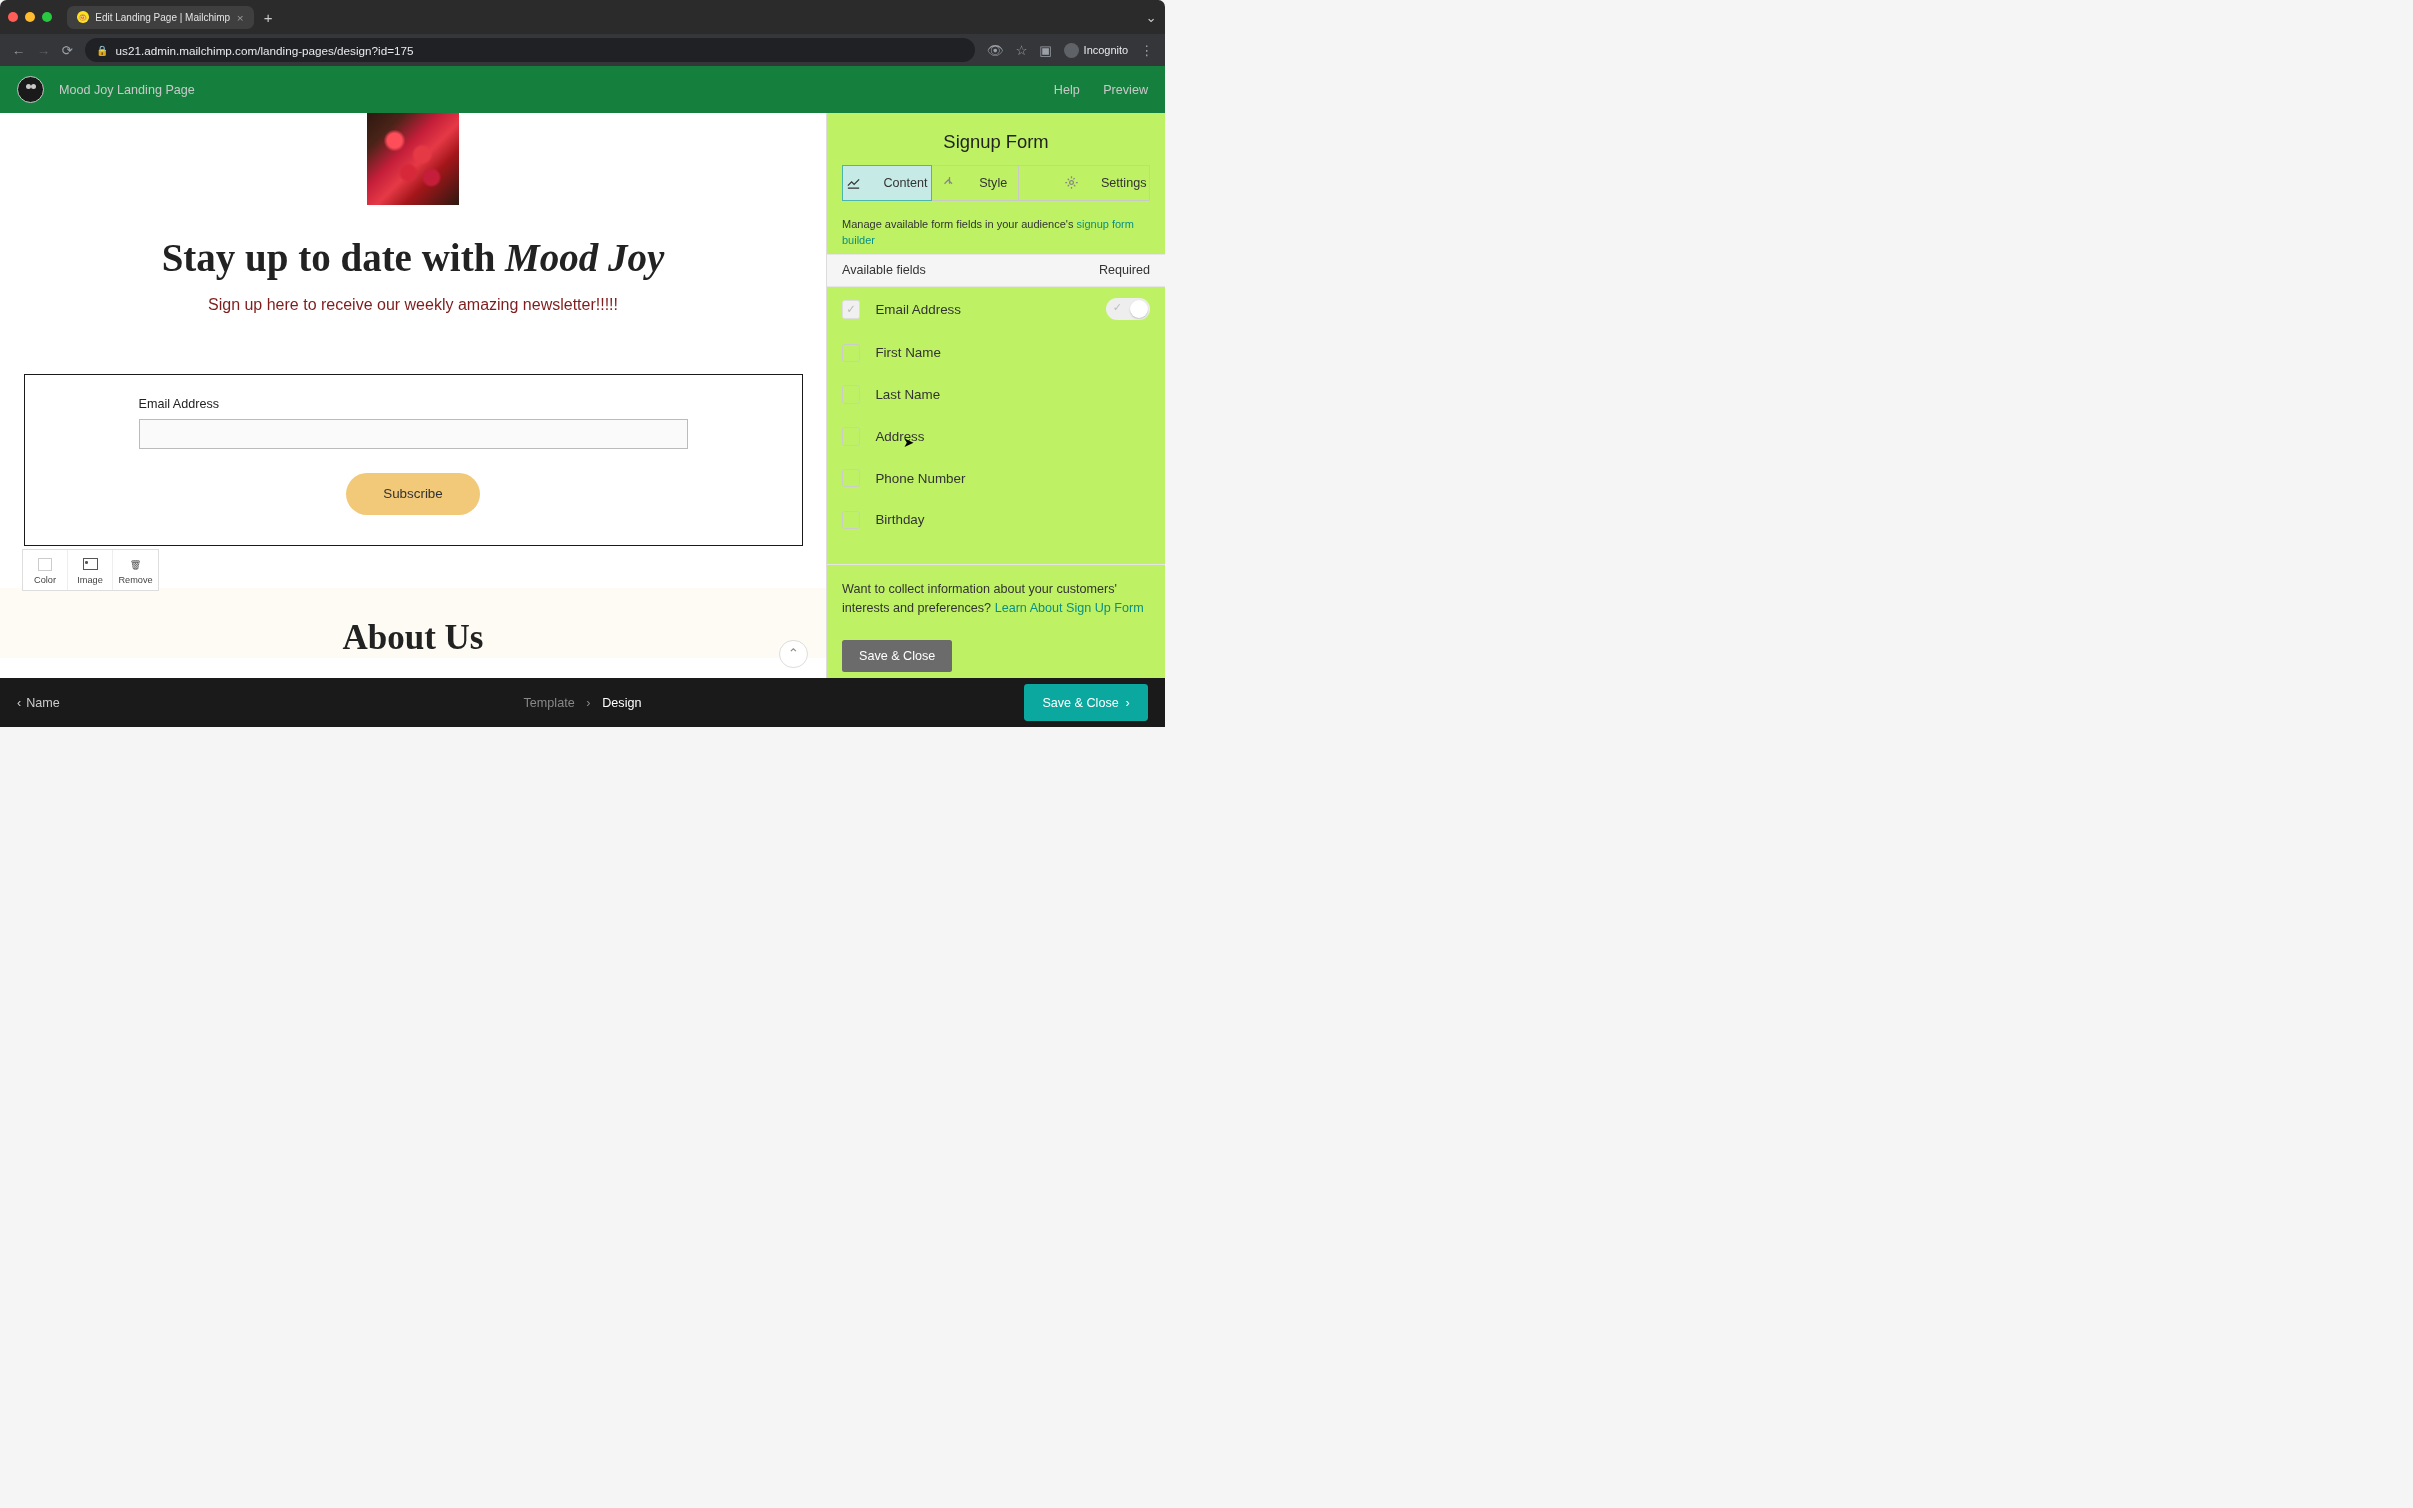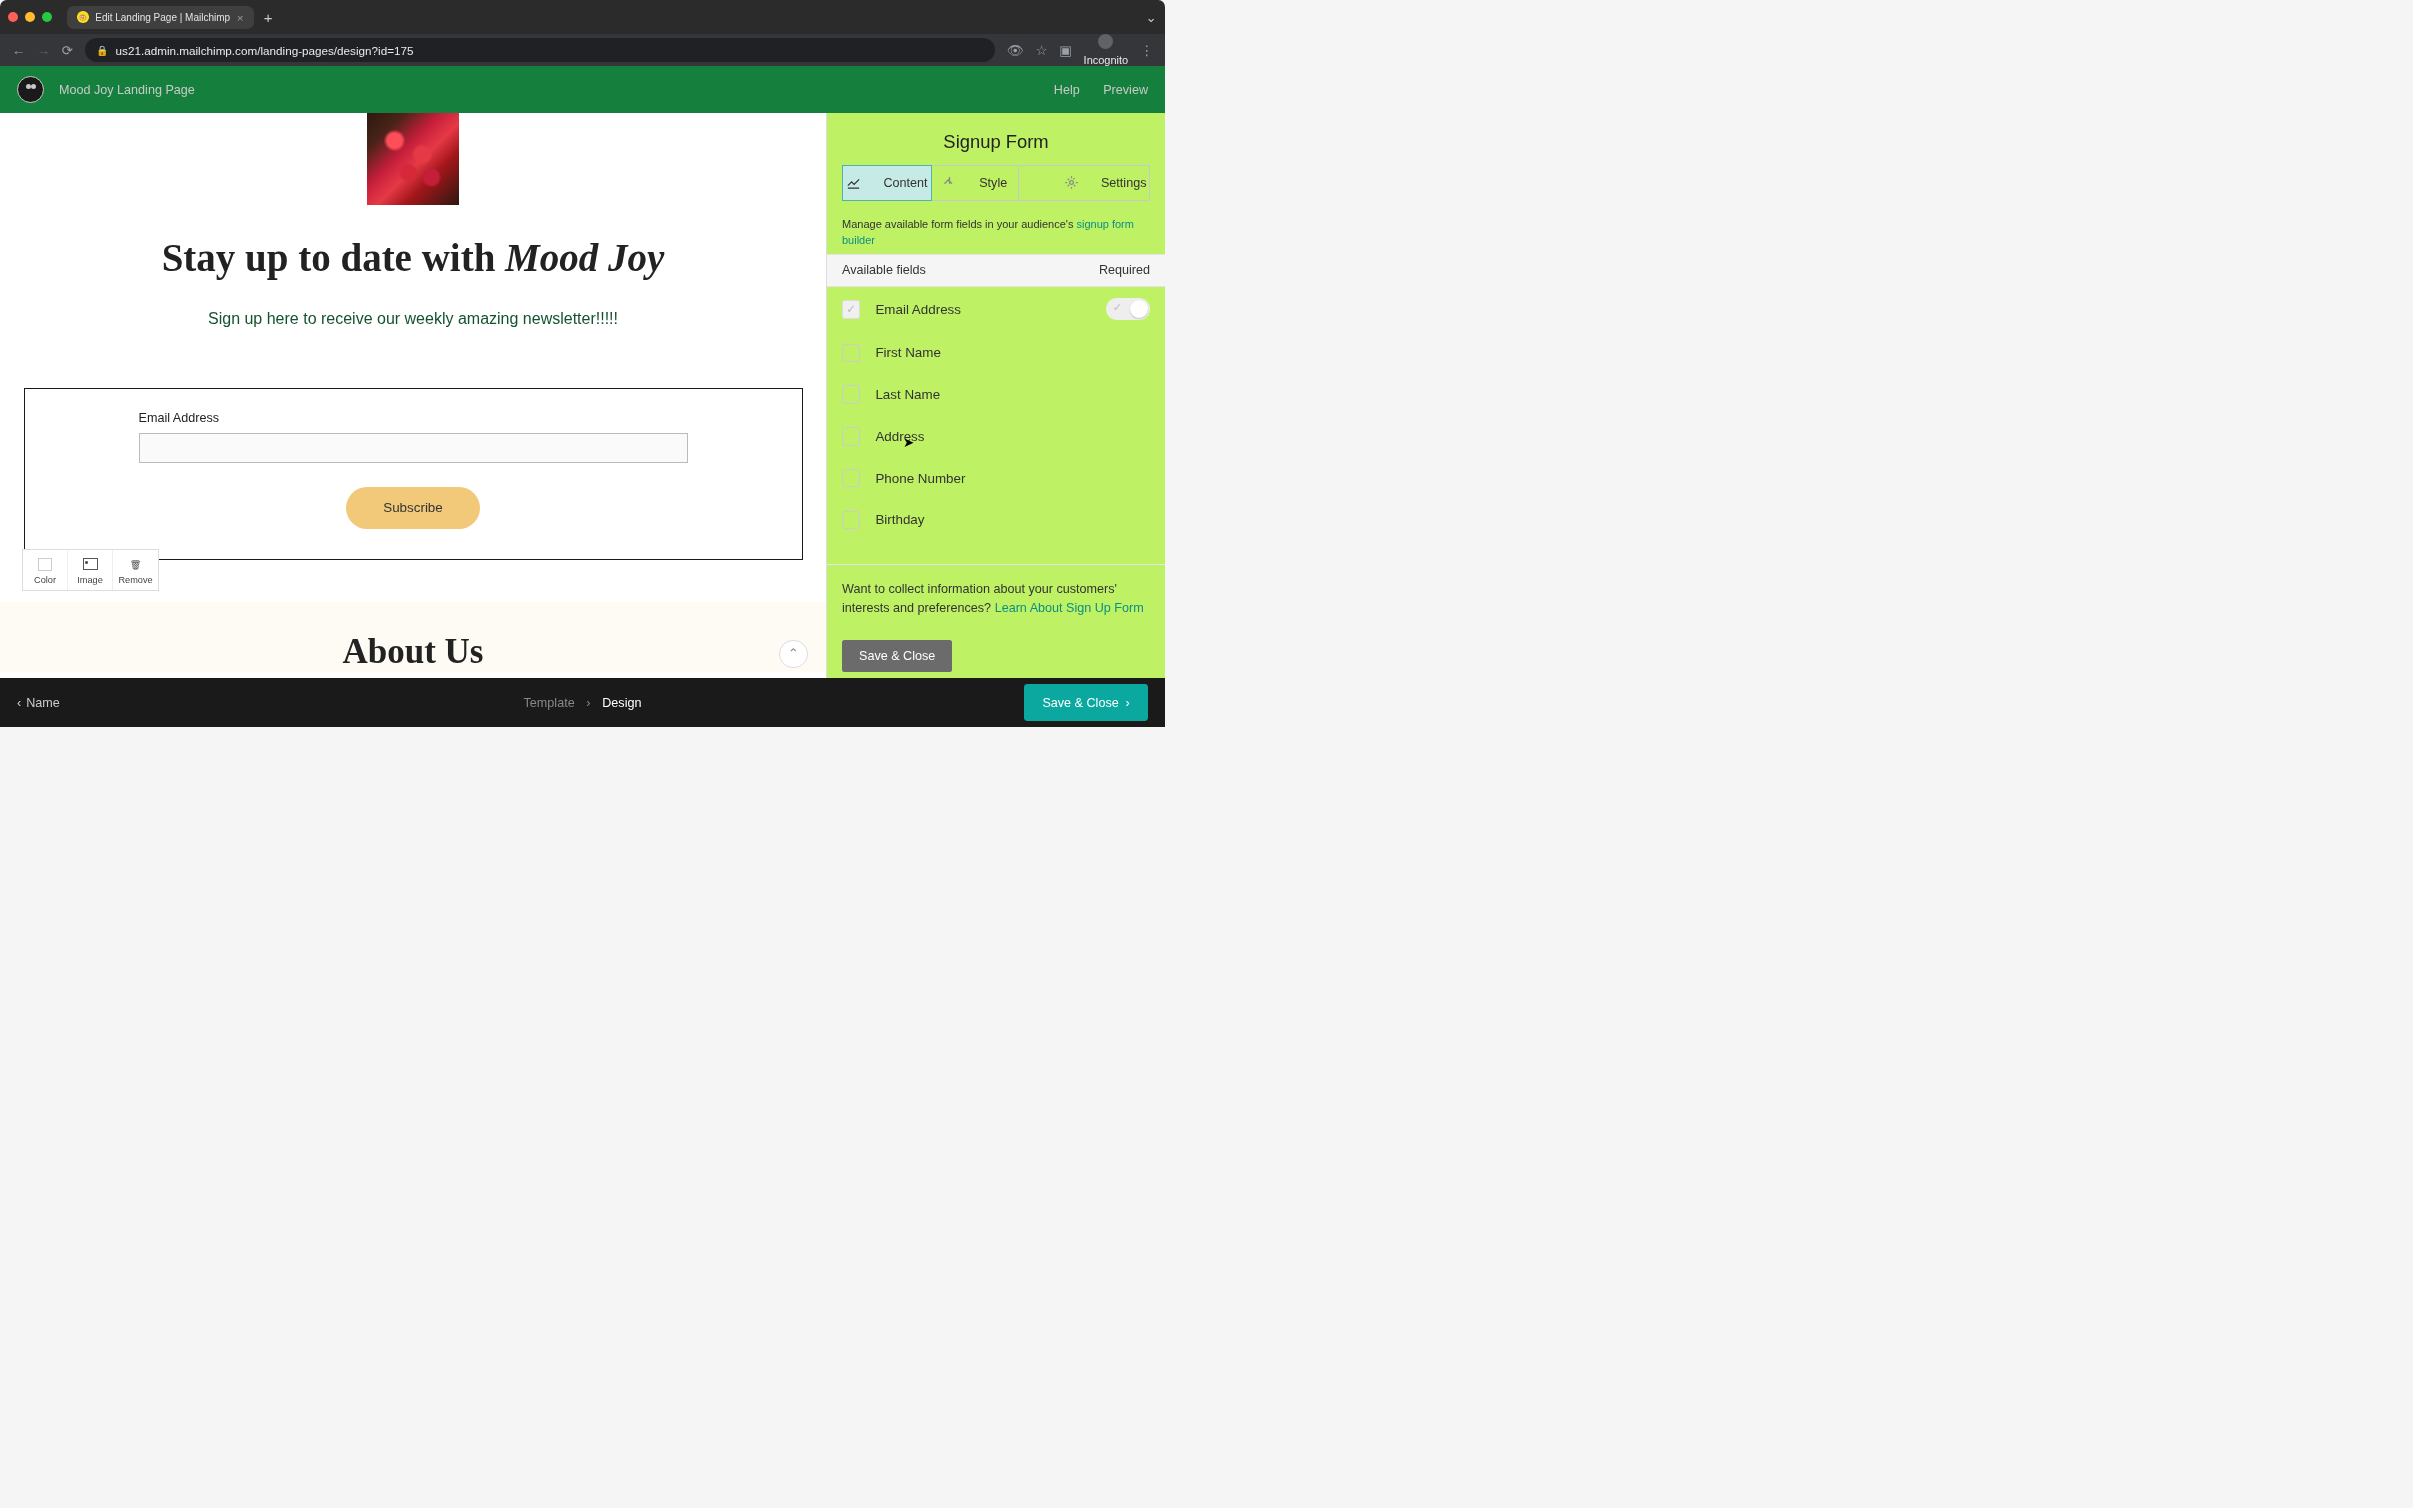--- a/index.html
+++ b/index.html
@@ -45,21 +45,21 @@
 }
 .url-bar .nav-icon { color: #9aa0a6; font-size: 13.4px; cursor: pointer; }
 .url-bar .nav-icon.disabled { color: #5f6368; cursor: default; }
 .address {
   flex: 1; background: #202124; color: #e8eaed;
   padding: 5.9px 11.7px; border-radius: 17px; font-size: 11.7px;
   display: flex; align-items: center; gap: 6.7px;
 }
 .address .lock { font-size:10px; }
 .right-icons { display:flex; align-items:center; gap:11.7px; color:#9aa0a6;}
-.incognito { display:flex;align-items:center;gap:5px;color:#e8eaed;font-size:11px;flex-direction:column;}
+.incognito { display:flex;align-items:center;gap:5px;color:#e8eaed;font-size:11px;}
 .incognito-icon{width:15px;height:15px;background:#5f6368;border-radius:50%;}
 
 
 .app-header {
   background: #15803d; height: 47px;
   display: flex; align-items: center; padding: 0 17px;
   color: #c9c9c9;
 }
 .mc-logo {
   width: 27px; height: 27px; background: #1a1a1a;
@@ -92,21 +92,21 @@
 }
 .hero-img::before{content:"";position:absolute;inset:0;background:radial-gradient(circle at 30% 30%,#ff4d5a 8%,transparent 12%),radial-gradient(circle at 60% 45%,#e63946 10%,transparent 14%),radial-gradient(circle at 45% 65%,#d62839 9%,transparent 13%),radial-gradient(circle at 70% 70%,#c41e3a 8%,transparent 11%);}
 .headline {
   font-family: Georgia, "Times New Roman", serif;
   font-size: 39px; font-weight: 700; color: #222;
   margin-top: 30px;
   text-align: center;
 }
 .headline .brand { font-style: italic; }
 .subhead {
-  color: #14532d; font-size: 16px; margin-top: 30px;
+  color: #7f1d1d; font-size: 16px; margin-top: 16px;
 }
 .signup-block {
   border: 1.7px solid #1a1a1a; margin: 60px 23.5px 0; padding: 22px 114px 30px;
   text-align: left;
 }
 .field-label { font-size:12.6px;color:#222;margin-bottom:8.4px;}
 .text-input {
   width: 100%; height: 30px; border: 0.8px solid #bbb;
   background:#fafafa;
 }

